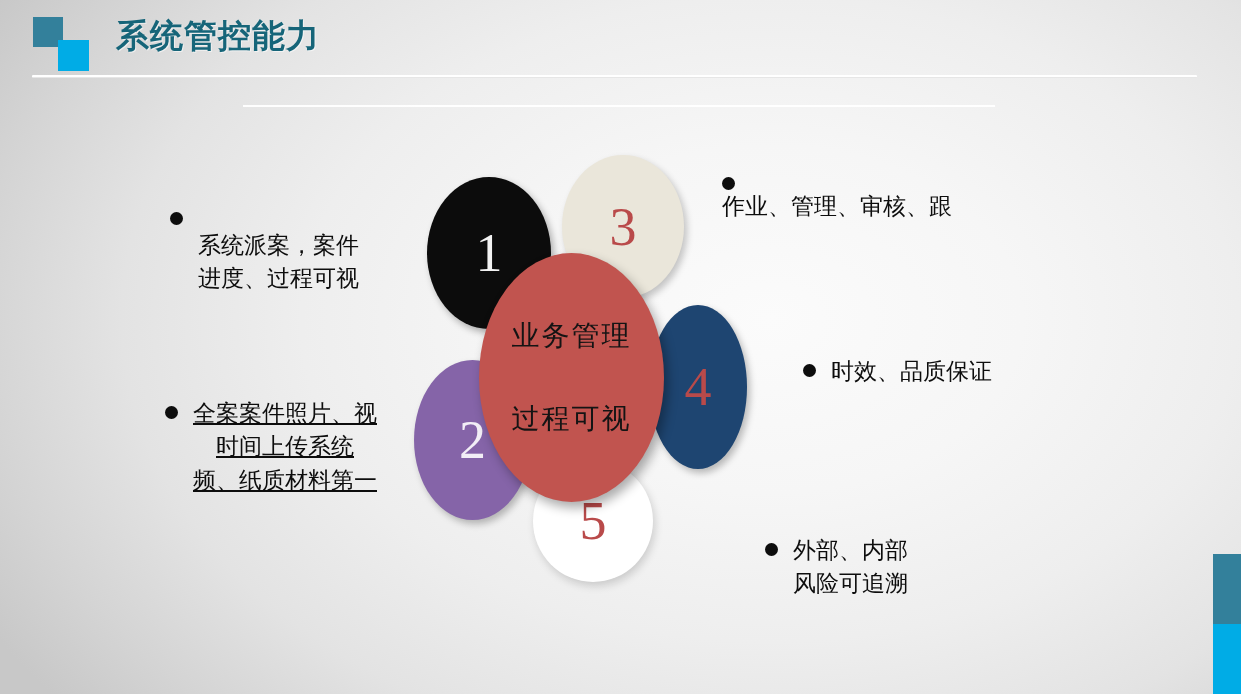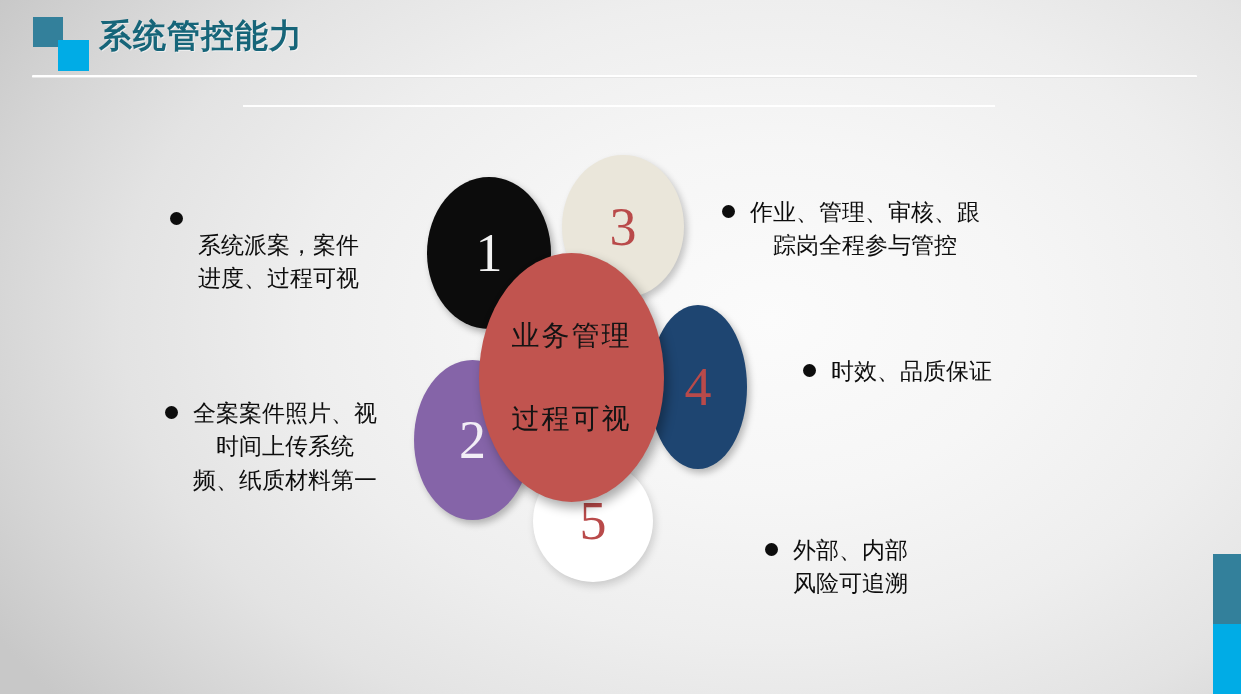--- a/index.html
+++ b/index.html
@@ -36,21 +36,21 @@
   }
   #sq-light {
     left: 58px;
     top: 40px;
     width: 31px;
     height: 31px;
     background: #00ace6;
   }
   #page-title {
     position: absolute;
-    left: 99px;
+    left: 116px;
     top: 19px;
     font-size: 33px;
     font-weight: bold;
     color: #166579;
     letter-spacing: 1px;
     line-height: 1;
     white-space: nowrap;
     text-shadow: 1px 1px 0 rgba(255,255,255,0.55);
   }
   #divider-main {
@@ -193,23 +193,23 @@
     display: flex;
     flex-direction: column;
     align-items: flex-end;
   }
   .callout .ln { display: block; }
 
   #callout-1 { left: 170px; top: 203px; }
   #callout-1 .lines { align-items: center; margin-top: 26px; }
 
   #callout-2 { left: 165px; top: 397px; }
-  #callout-2 .lines { align-items: center; }
-
-  #callout-3 { left: 722px; top: 196px; }
+  #callout-2 .lines { align-items: center; text-decoration: underline; }
+
+  #callout-3 { left: 722px; top: 168px; flex-direction: column; }
   #callout-3 .lines { align-items: center; }
 
   #callout-4 { left: 803px; top: 355px; }
 
   #callout-5 { left: 765px; top: 498px; margin-top: 36px; }
   #callout-5 .lines { align-items: flex-start; }
 </style>
 </head>
 <body>
 
@@ -260,21 +260,20 @@
       <span class="ln">全案案件照片、视</span>
       <span class="ln">时间上传系统</span>
       <span class="ln">频、纸质材料第一</span>
     </span>
   </div>
 
   <div class="callout" id="callout-3">
     <span class="dot"></span>
     <span class="lines">
       <span class="ln">作业、管理、审核、跟</span>
-      <span class="ln">踪岗全程参与管控</span>
     </span>
   </div>
 
   <div class="callout" id="callout-4">
     <span class="dot"></span>
     <span class="lines">
       <span class="ln">时效、品质保证</span>
     </span>
   </div>
 

